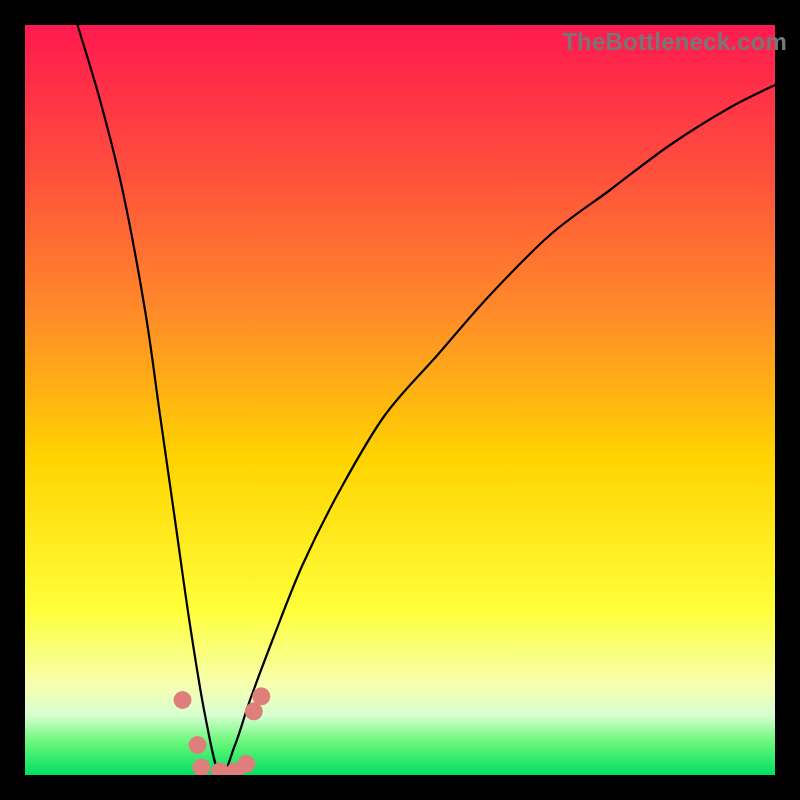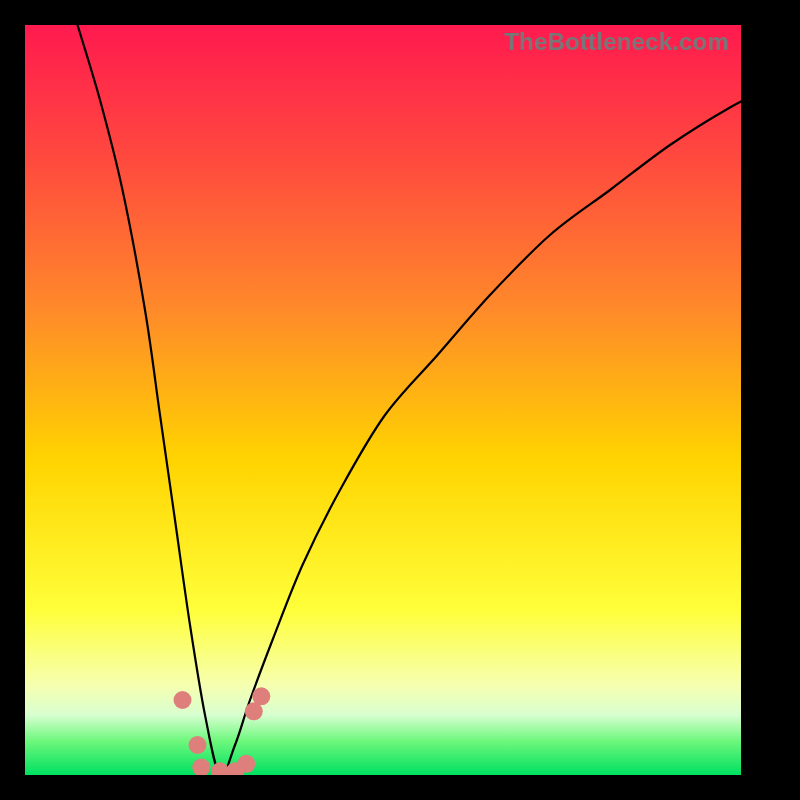--- a/index.html
+++ b/index.html
@@ -7,21 +7,21 @@
   .frame {
     position: relative;
     width: 800px;
     height: 800px;
     background: #000;
   }
   .plot-area {
     position: absolute;
     left: 25px;
     top: 25px;
-    width: 716px;
+    width: 774px;
     height: 750px;
     overflow: hidden;
   }
   .gradient {
     position: absolute;
     inset: 0;
   }
   .watermark {
     position: absolute;
     top: 3px;

